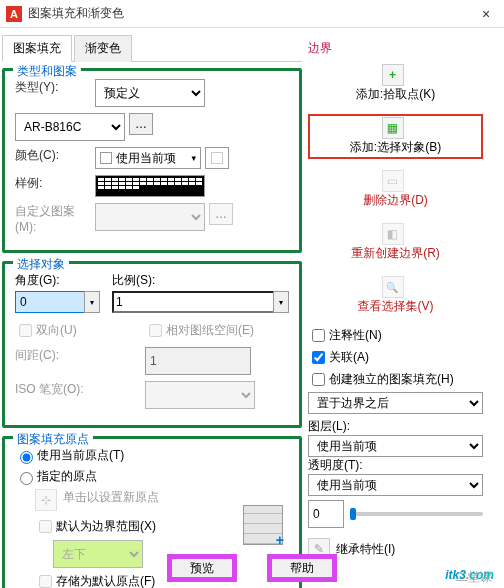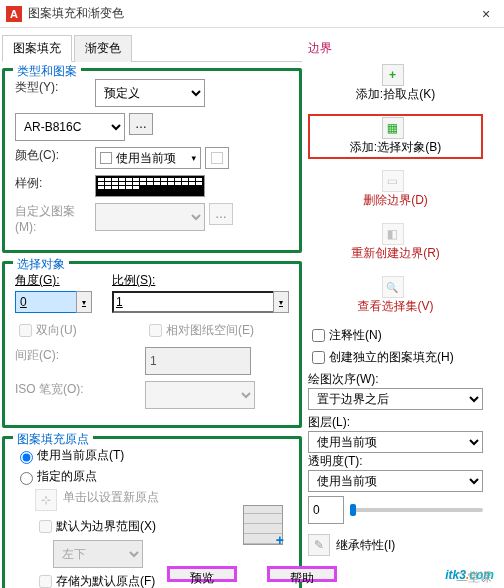--- a/index.html
+++ b/index.html
@@ -23,21 +23,21 @@
 select, input[type=text] { height: 28px; border: 1px solid #999; background: #fff; padding: 0 4px; font-size: 12px; }
 select { width: 110px; }
 input[type=text] { width: 106px; }
 .btn-dots { width: 24px; height: 22px; border: 1px solid #999; background: #f0f0f0; margin-left: 4px; cursor: pointer; display: flex; align-items: center; justify-content: center; }
 .color-box { width: 106px; height: 22px; border: 1px solid #999; display: flex; align-items: center; padding: 0 4px; cursor: pointer; }
 .color-box::before { content: ""; width: 10px; height: 10px; border: 1px solid #999; margin-right: 4px; background: #fff; }
 .color-box::after { content: "▾"; margin-left: auto; font-size: 9px; }
 .swatch { width: 110px; height: 22px; background: repeating-linear-gradient(0deg,#000 0 2px,#fff 2px 4px), repeating-linear-gradient(90deg,#000 0 2px,transparent 2px 6px); background-blend-mode: multiply; border: 1px solid #999; cursor: pointer; }
 .swatch.kb { background: #000; display: flex; flex-wrap: wrap; padding: 2px; gap: 1px; align-content: flex-start; }
 .swatch.kb span { width: 6px; height: 3px; background: #fff; }
-.angle-scale { display: flex; gap: 20px; text-decoration: underline; }
+.angle-scale { display: flex; gap: 12px; }
 .col2 { flex: 1; }
 .col2 label { display: block; margin-bottom: 2px; }
 input.sel { width: 100%; border: 1px solid #0078d7; height: 22px; padding: 0 4px; background: #fff; }
 .combo { display: flex; }
 .combo input { flex: 1; border-right: none; }
 .combo .drop { width: 16px; height: 22px; border: 1px solid #999; background: #f0f0f0; display: flex; align-items: center; justify-content: center; font-size: 8px; cursor: pointer; }
 .chk { display: flex; align-items: center; }
 .chk input { margin-right: 4px; }
 .radio { display: flex; align-items: center; margin-bottom: 4px; }
 .radio input { margin-right: 4px; }
@@ -53,21 +53,21 @@
 .opt-row input { margin-right: 4px; }
 .full-select { width: 100%; height: 22px; }
 .slider-row { display: flex; align-items: center; gap: 6px; }
 .slider-row input[type=text] { width: 36px; }
 .slider { flex: 1; height: 4px; background: #ccc; position: relative; border-radius: 2px; }
 .slider::before { content: ""; position: absolute; left: 0; top: -4px; width: 6px; height: 12px; background: #0078d7; border-radius: 2px; }
 .inherit-row { display: flex; align-items: center; margin-top: 10px; }
 .preview-box { width: 40px; height: 40px; border: 1px solid #999; background: repeating-linear-gradient(0deg,#bbb 0 1px,#e5e5e5 1px 10px), repeating-linear-gradient(90deg,#bbb 0 1px,transparent 1px 12px); position: absolute; right: 16px; top: 66px; cursor: pointer; }
 .preview-box::after { content: "+"; position: absolute; right: -2px; bottom: -4px; color: #0078d7; font-weight: bold; font-size: 14px; }
 .footer { position: absolute; bottom: 6px; left: 0; right: 0; display: flex; justify-content: center; gap: 30px; padding: 0 20px; }
-.footer button { width: 70px; height: 16px; border: 3px solid #d946ef; background: #f0f0f0; cursor: pointer; }
+.footer button { width: 70px; height: 28px; border: 5px solid #d946ef; background: #f0f0f0; cursor: pointer; }
 .watermark { position: absolute; right: 10px; bottom: 2px; font-size: 28px; font-weight: bold; font-style: italic; color: #0099cc; pointer-events: none; }
 .watermark .dot { color: #f80; }
 .watermark .sub { position: absolute; right: 2px; bottom: 0; font-size: 12px; color: #999; font-weight: normal; font-style: normal; }
 .origin-group { position: relative; }
 .plus-icon::before { content: "+"; color: #2a2; font-weight: bold; }
 .sel-icon::before { content: "▦"; color: #2a2; }
 .del-icon::before { content: "▭"; color: #999; }
 .rebuild-icon::before { content: "◧"; color: #999; }
 .view-icon::before { content: "🔍"; color: #999; font-size: 10px; }
 .origin-icon::before { content: "⊹"; color: #888; }
@@ -206,21 +206,21 @@
         </div>
       <div class="indent">
         <div class="row">
             <div class="icon-btn disabled origin-icon"></div>
             <span class="disabled">单击以设置新原点</span>
           </div>
         <div class="chk" style="margin-bottom:4px;">
             <input type="checkbox" disabled="" style="">
             <span class="disabled">默认为边界范围(X)</span>
           </div>
-        <select disabled="" style="margin-left:18px;background:#e5e5e5;width:90px;"><option>左下</option></select>
+        <select disabled="" style="margin-left:18px;background:#bef264;width:90px;"><option>左下</option></select>
         <div class="chk" style="margin-top:4px;">
             <input type="checkbox" disabled="" style="">
             <span class="disabled">存储为默认原点(F)</span>
           </div>
       </div>
       <div class="preview-box"></div>
     </div>
   </div>
 
   <div class="right">
@@ -244,25 +244,28 @@
     <div class="boundary-row">
       <div class="icon-btn disabled view-icon"></div>
       <div class="text dim">查看选择集(V)</div>
     </div>
 
     <div class="opt-row">
         <input type="checkbox" style="">
         <span>注释性(N)</span>
       </div>
     <div class="opt-row">
+        <input type="checkbox" checked="" style="">
+        <span>关联(A)</span>
+      </div>
+    <div class="opt-row">
         <input type="checkbox" style="">
         <span>创建独立的图案填充(H)</span>
       </div>
 
-    <div style="margin-top:4px;">绘图次序(W):</div>
     <select class="full-select"><option>置于边界之后</option></select>
 
     <div style="margin-top:4px;">图层(L):</div>
     <select class="full-select"><option>使用当前项</option></select>
 
     <div style="">透明度(T):</div>
     <select class="full-select"><option>使用当前项</option></select>
     <div class="slider-row" style="margin-top:4px;">
       <input type="text" value="0" style="">
       <div class="slider"></div>

